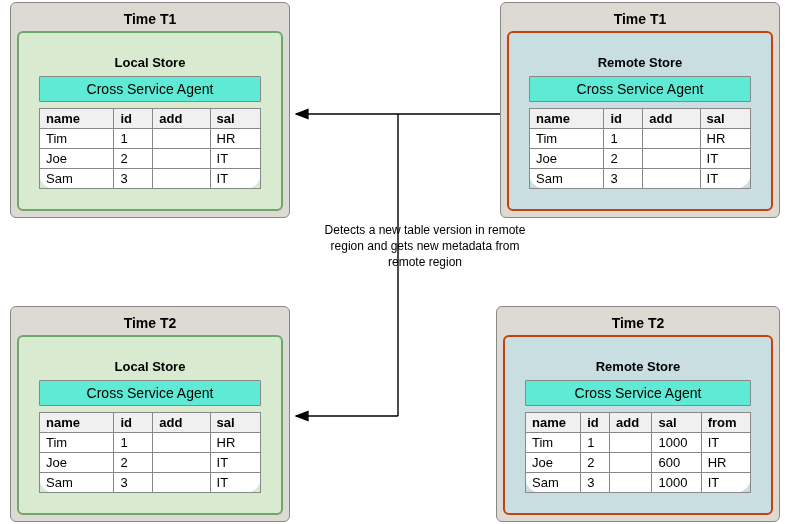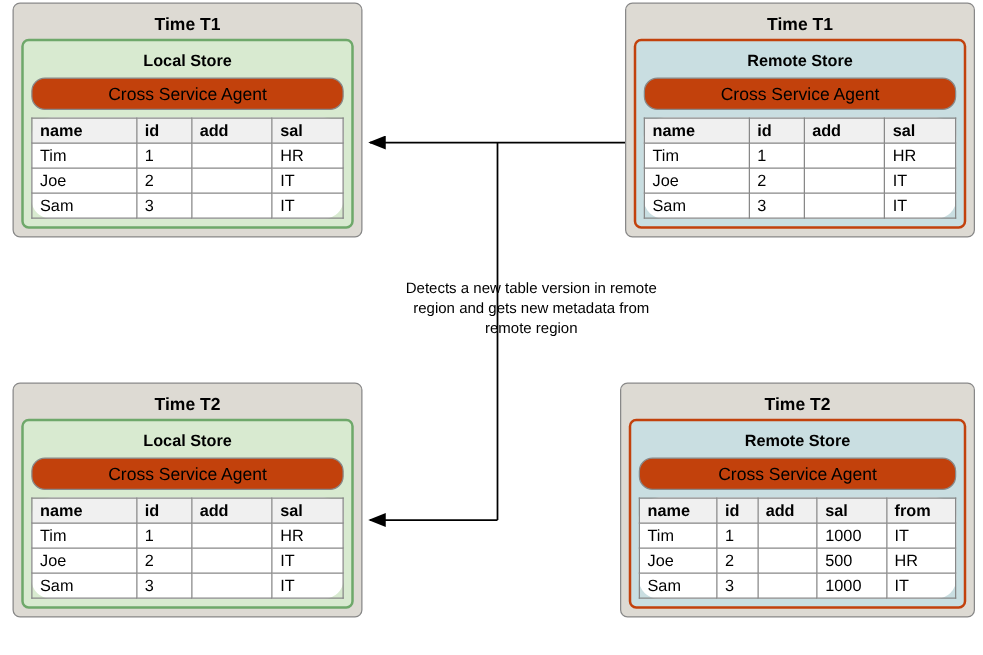--- a/index.html
+++ b/index.html
@@ -23,40 +23,40 @@
     padding: 6px;
   }
   .panel-title {
     text-align: center;
     font-weight: bold;
     font-size: 14px;
     padding: 2px 0 4px 0;
   }
   .store {
     border-radius: 6px;
-    padding: 6px;
+    padding: 20px;
   }
   .store-local {
     background: #d8ead0;
     border: 2px solid #6ea86a;
   }
   .store-remote {
     background: #c9dee1;
     border: 2px solid #c2410c;
   }
   .store-title {
     text-align: center;
     font-weight: bold;
     font-size: 13px;
     padding: 2px 0 6px 0;
   }
   .agent-box {
-    background: #c2410c;
+    background: #5eead4;
     border: 1px solid #888;
-    border-radius: 11px;
+    border-radius: 1px;
     text-align: center;
     padding: 4px 0;
     font-size: 14px;
     margin-bottom: 6px;
   }
   .data-table {
     width: 100%;
     border-collapse: collapse;
     background: #ffffff;
     font-size: 13px;
@@ -243,21 +243,21 @@
           <td>Tim</td>
           <td>1</td>
           <td></td>
           <td>1000</td>
           <td>IT</td>
         </tr>
         <tr>
           <td>Joe</td>
           <td>2</td>
           <td></td>
-          <td>500</td>
+          <td>600</td>
           <td>HR</td>
         </tr>
         <tr>
           <td>Sam</td>
           <td>3</td>
           <td></td>
           <td>1000</td>
           <td>IT</td>
         </tr>
       </tbody>

